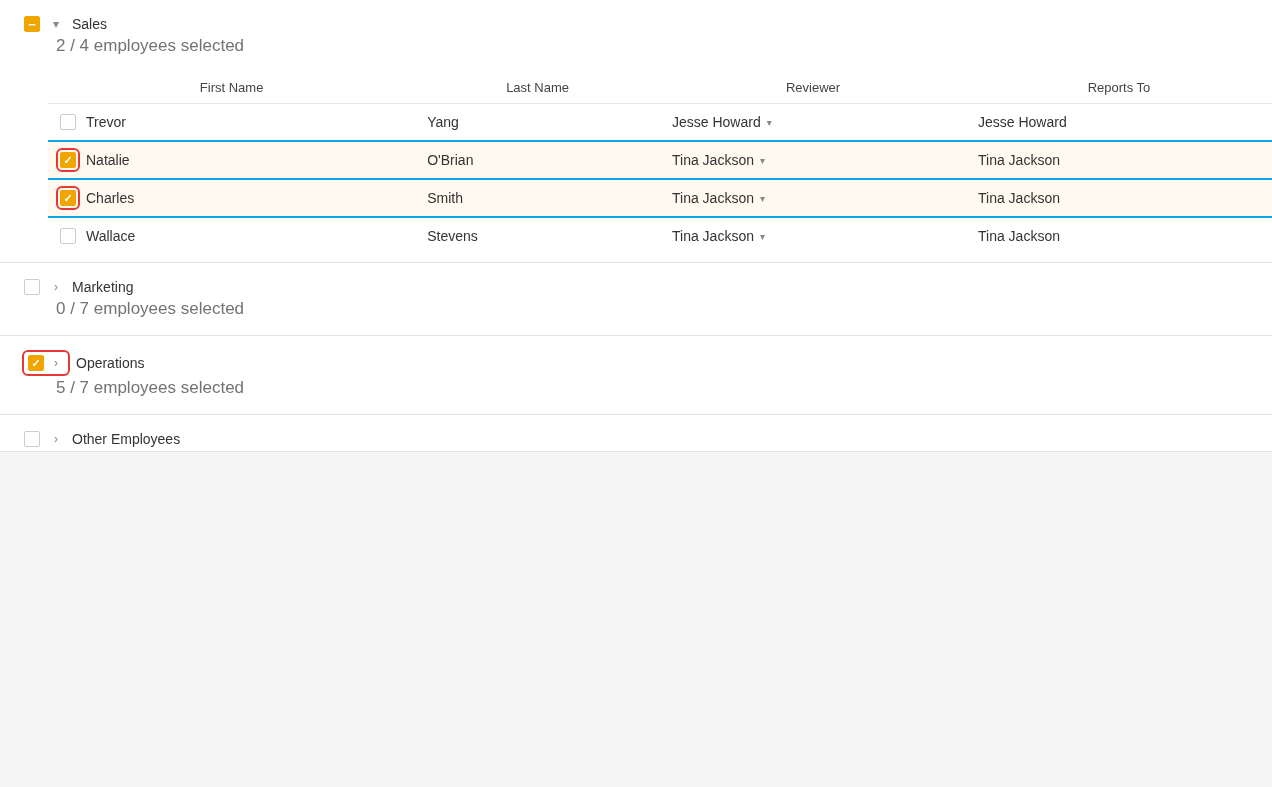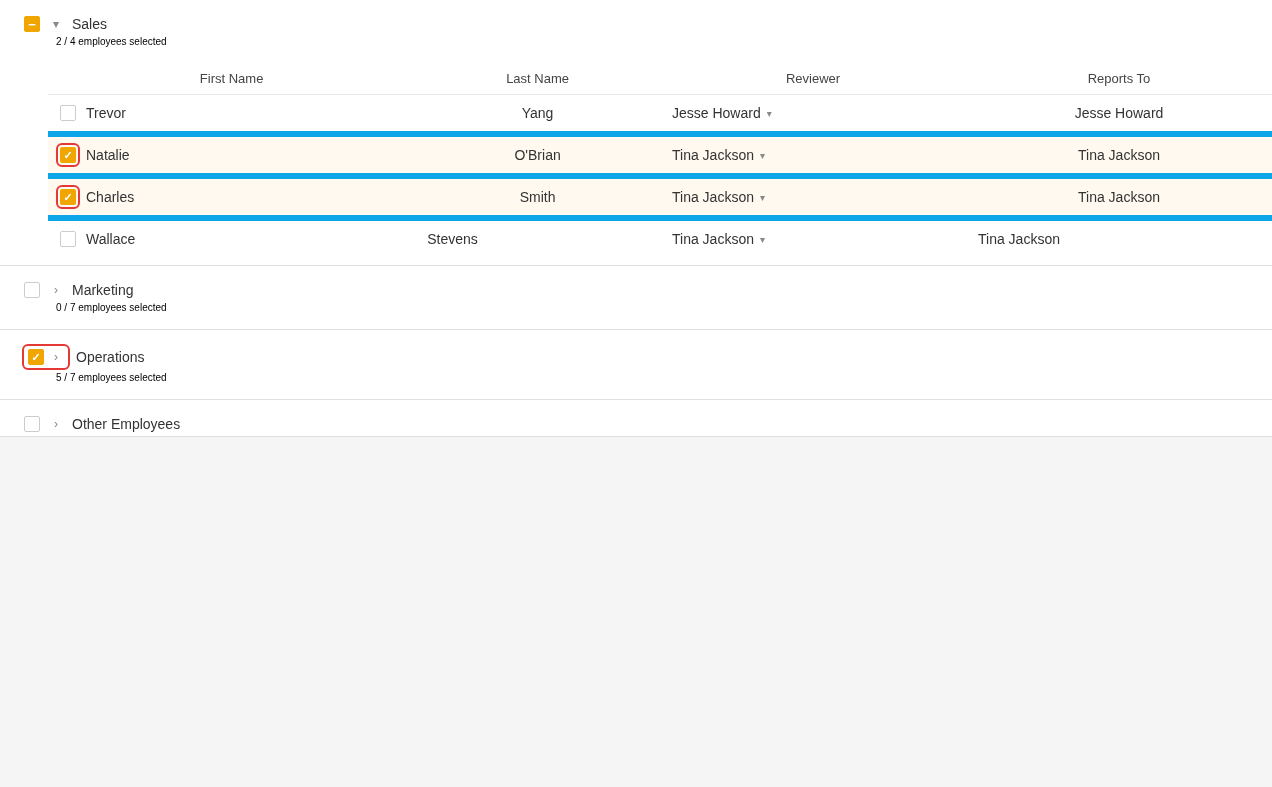--- a/index.html
+++ b/index.html
@@ -47,22 +47,22 @@
 
     .section-header {
       display: flex;
       align-items: center;
       padding: 16px 24px 4px 24px;
       gap: 8px;
     }
 
     .section-subtitle {
       padding: 0 24px 16px 56px;
-      color: #000000;
-      font-size: 10px;
+      color: #737373;
+      font-size: 17px;
     }
 
     
     .checkbox-custom {
       width: 16px;
       height: 16px;
       border: 1.5px solid #ccc;
       border-radius: 2px;
       display: inline-flex;
       align-items: center;
@@ -131,22 +131,21 @@
       border-bottom: 1px solid #e8e8e8;
     }
 
     .employees-table td {
       padding: 10px 12px;
       font-size: 14px;
       vertical-align: middle;
     }
 
     .employees-table tr:not(:last-child) td {
-      border-bottom: 6px solid #0ea5e9;
-      text-align: center;
+      border-bottom: 2px solid #0ea5e9;
     }
 
     .first-name-cell {
       display: flex;
       align-items: center;
       gap: 10px;
     }
 
     .reviewer-cell {
       display: flex;

